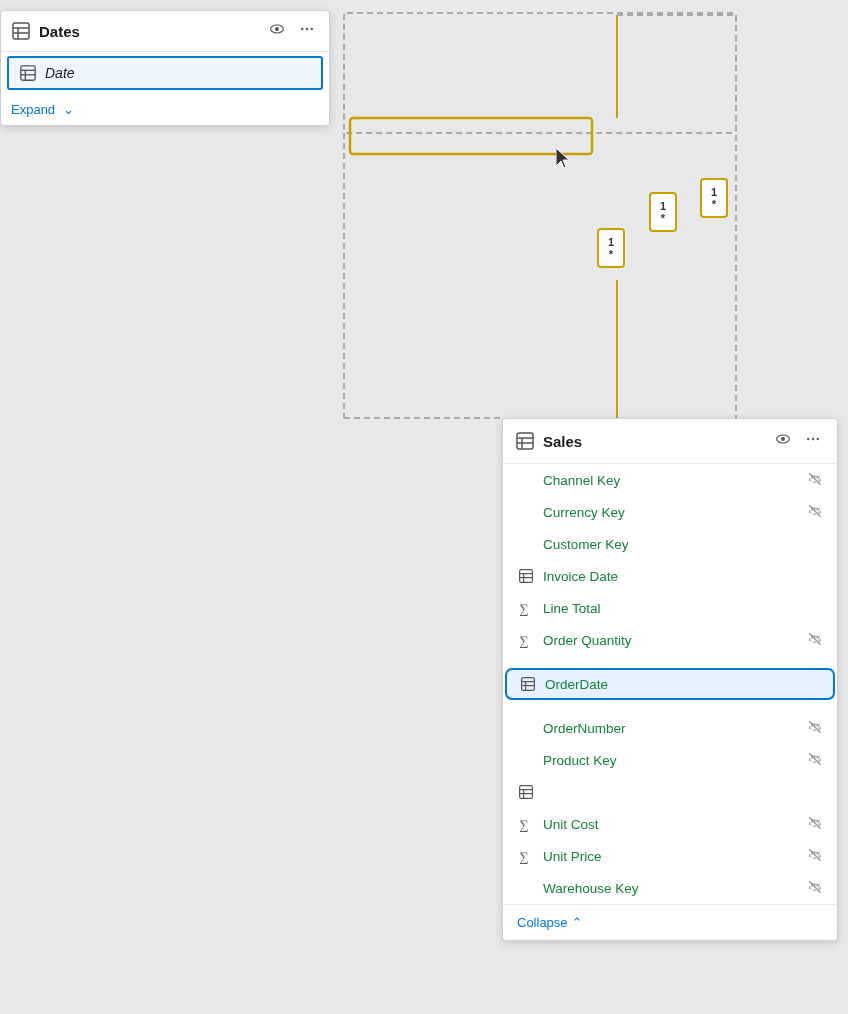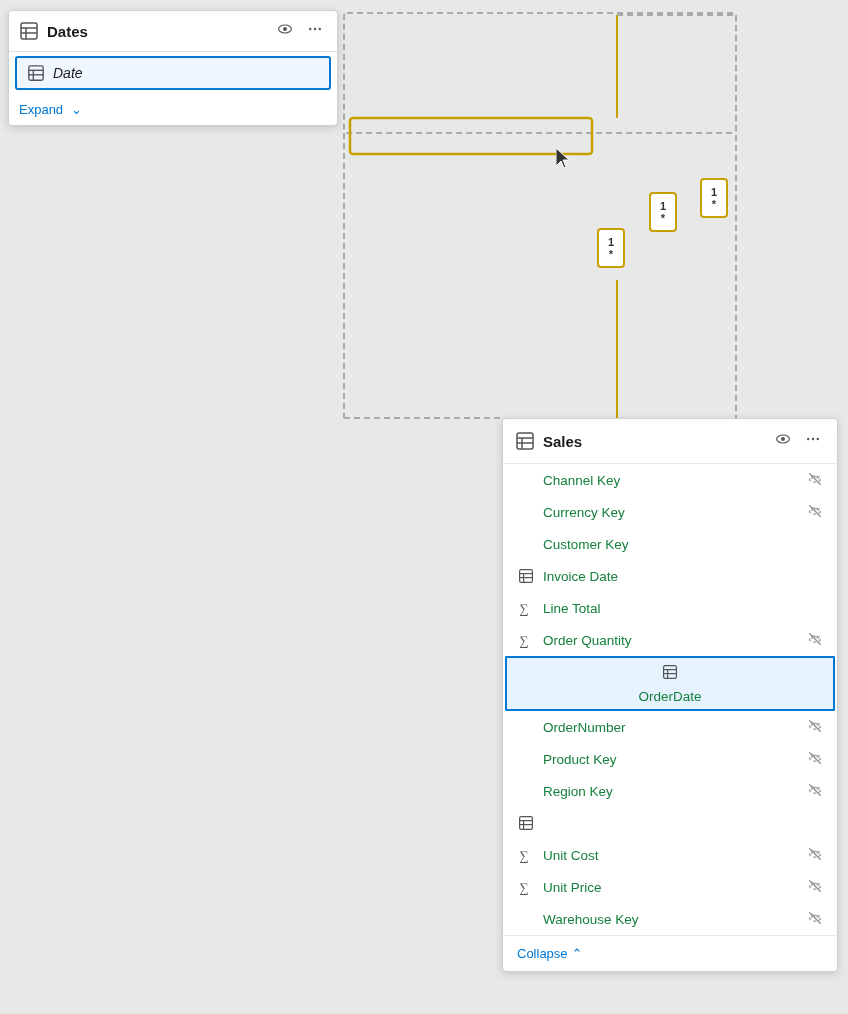--- a/index.html
+++ b/index.html
@@ -9,21 +9,21 @@
       background: #e8e8e8;
       font-family: 'Segoe UI', sans-serif;
       overflow: hidden;
       position: relative;
     }
 
     
     .dates-panel {
       position: absolute;
       top: 10px;
-      left: 8px;
+      left: 0;
       width: 330px;
       background: #fff;
       border: 1px solid #d0d0d0;
       border-radius: 4px;
       box-shadow: 0 2px 8px rgba(0,0,0,0.15);
       z-index: 10;
     }
     .panel-header {
       display: flex;
       align-items: center;
@@ -142,24 +142,23 @@
     .field-row {
       display: flex;
       align-items: center;
       padding: 5px 14px;
       gap: 8px;
       min-height: 32px;
     }
     .field-row.selected {
       background: #e6f2ff;
       border: 2px solid #0078d4;
-      border-radius: 1px;
-      margin: 0 2px;
+      border-radius: 7px;
+      margin: 12px 2px;
       padding: 5px 12px;
-      flex-direction: column;
     }
     .field-label {
       font-size: 13.5px;
       color: #15803d;
       flex: 1;
     }
     .field-icon {
       width: 18px;
       height: 18px;
       flex-shrink: 0;
@@ -397,32 +396,20 @@
     <span class="eye-off-icon">
       <svg width="16" height="16" viewBox="0 0 20 20" xmlns="http://www.w3.org/2000/svg">
         <line x1="3" y1="3" x2="17" y2="17" stroke="#999" stroke-width="1.5"></line>
         <path d="M5 10 C7 6 13 6 15 10" fill="none" stroke="#999" stroke-width="1.5"></path>
         <line x1="3" y1="3" x2="17" y2="17" stroke="#999" stroke-width="1.5"></line>
         <ellipse cx="10" cy="10" rx="7" ry="4" fill="none" stroke="#999" stroke-width="1.5" stroke-dasharray="4,3"></ellipse>
       </svg>
     </span>
       </div>
       <div class="field-row">
-        <span class="field-icon" style="width:18px;"></span>
-    <span class="field-label">Region Key</span>
-    <span class="eye-off-icon">
-      <svg width="16" height="16" viewBox="0 0 20 20" xmlns="http://www.w3.org/2000/svg">
-        <line x1="3" y1="3" x2="17" y2="17" stroke="#999" stroke-width="1.5"></line>
-        <path d="M5 10 C7 6 13 6 15 10" fill="none" stroke="#999" stroke-width="1.5"></path>
-        <line x1="3" y1="3" x2="17" y2="17" stroke="#999" stroke-width="1.5"></line>
-        <ellipse cx="10" cy="10" rx="7" ry="4" fill="none" stroke="#999" stroke-width="1.5" stroke-dasharray="4,3"></ellipse>
-      </svg>
-    </span>
-      </div>
-      <div class="field-row">
         <span class="field-icon">
       <svg width="16" height="16" viewBox="0 0 20 20" xmlns="http://www.w3.org/2000/svg">
         <rect x="2" y="2" width="16" height="16" rx="2" fill="none" stroke="#555" stroke-width="1.5"></rect>
         <line x1="2" y1="7" x2="18" y2="7" stroke="#555" stroke-width="1.5"></line>
         <line x1="2" y1="12" x2="18" y2="12" stroke="#555" stroke-width="1.5"></line>
         <line x1="7" y1="7" x2="7" y2="18" stroke="#555" stroke-width="1.5"></line>
       </svg>
     </span>
     </div>
       <div class="field-row">

